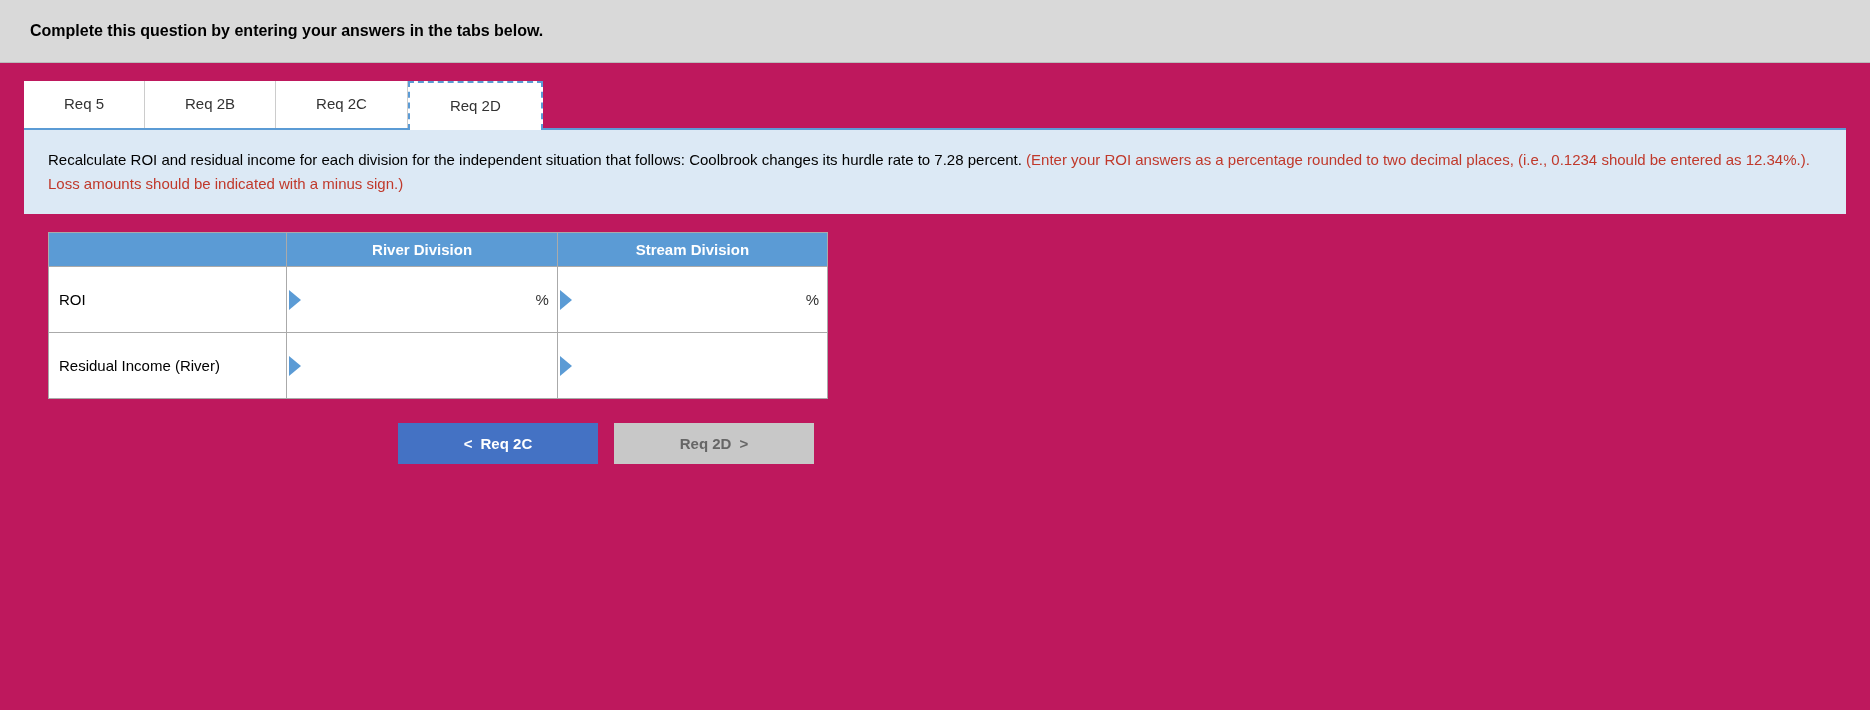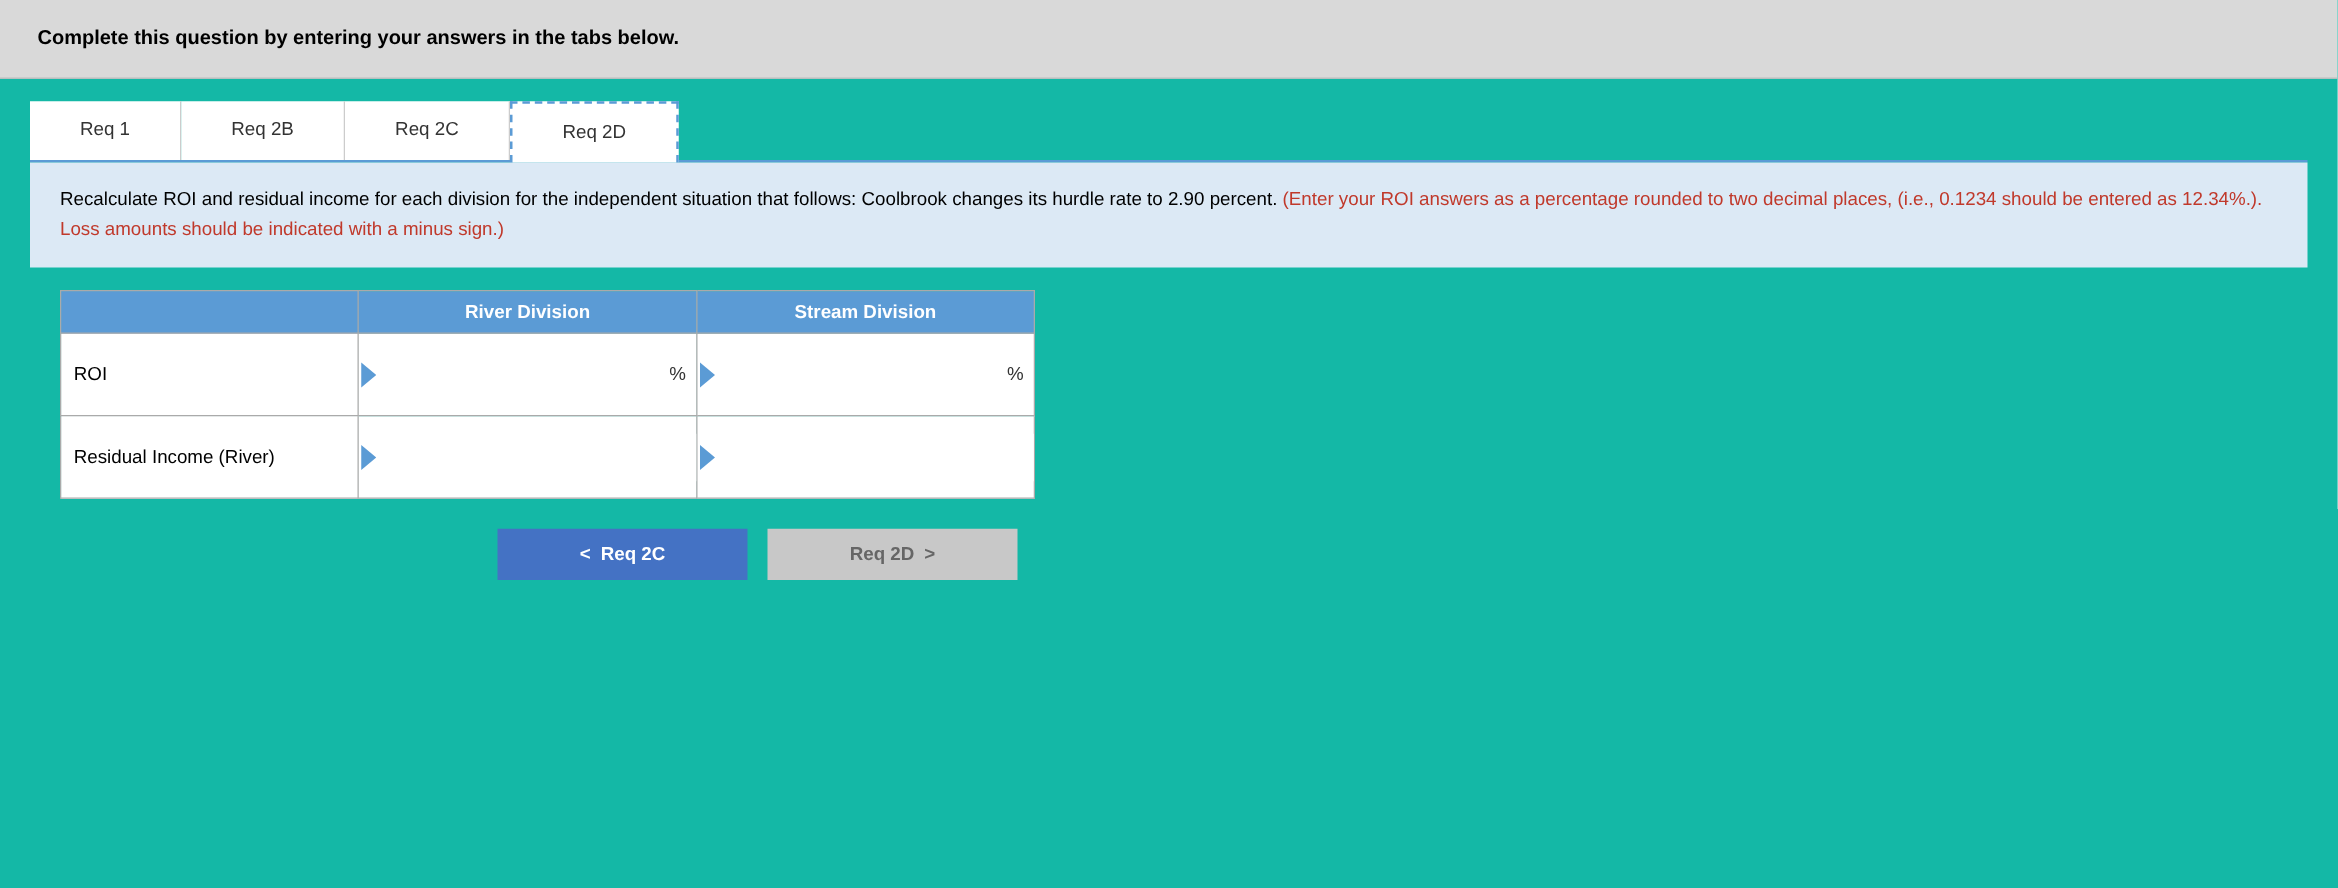--- a/index.html
+++ b/index.html
@@ -6,21 +6,21 @@
     body {
       font-family: Arial, sans-serif;
       font-size: 15px;
       background: #fff;
       color: #000;
     }
 
     .page-wrapper {
       width: 1870px;
       min-height: 710px;
-      background: #14b8a6;
+      background: #be185d;
     }
 
     
     .instruction-banner {
       background: #d9d9d9;
       padding: 22px 30px 22px 30px;
       border-bottom: 1px solid #bbb;
     }
     .instruction-banner p {
       font-weight: bold;
@@ -180,35 +180,35 @@
 <div class="page-wrapper">
 
   <div class="instruction-banner">
     <p>Complete this question by entering your answers in the tabs below.</p>
   </div>
 
   <div style="margin: 18px 24px 0 24px;">
 
     <div class="tabs-row">
       <div class="tab">
-        <span>Req 1</span>
+        <span>Req 5</span>
       </div>
       <div class="tab">
         <span>Req 2B</span>
       </div>
       <div class="tab">
         <span>Req 2C</span>
       </div>
       <div class="tab active-tab">
         <span>Req 2D</span>
       </div>
     </div>
 
     <div class="description-area">
-      <span>Recalculate ROI and residual income for each division for the independent situation that follows: Coolbrook changes its hurdle rate to 2.90 percent.</span>
+      <span>Recalculate ROI and residual income for each division for the independent situation that follows: Coolbrook changes its hurdle rate to 7.28 percent.</span>
       <span class="red-text">(Enter your ROI answers as a percentage rounded to two decimal places, (i.e., 0.1234 should be entered as 12.34%.). Loss amounts should be indicated with a minus sign.)</span>
     </div>
 
     <div class="content-area">
 
       <table class="data-table">
         <thead>
           <tr>
             <th class="empty-header"></th>
             <th class="col-header">River Division</th>

